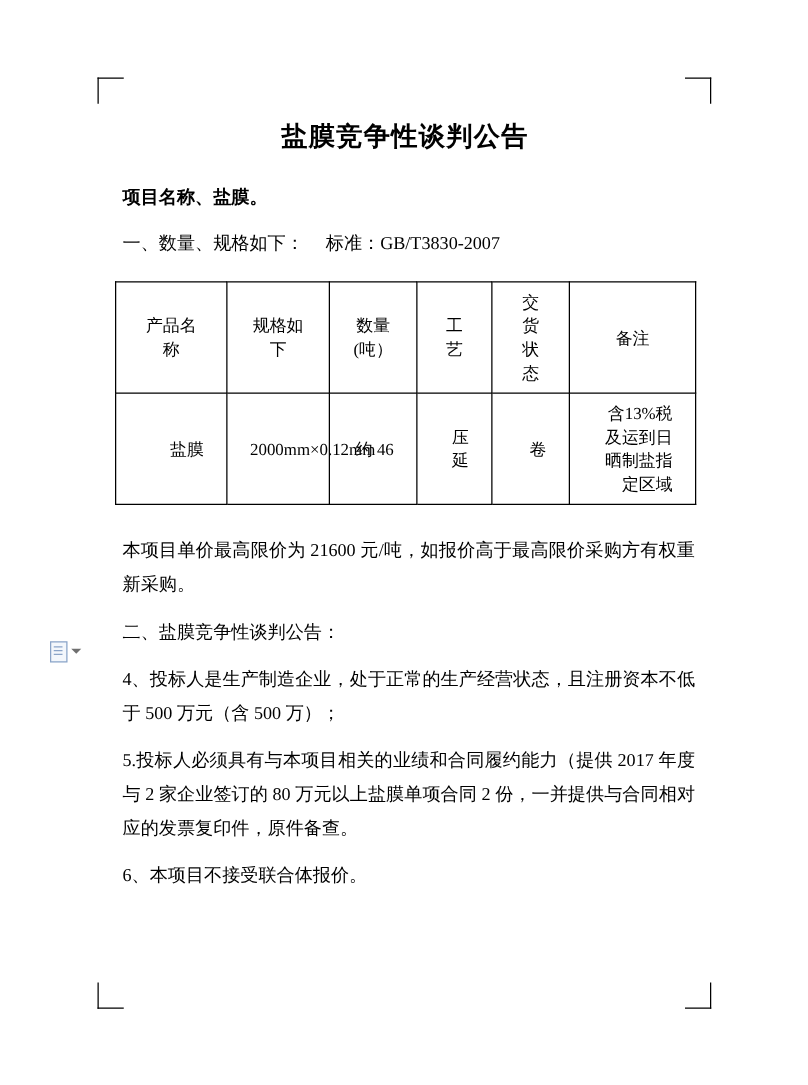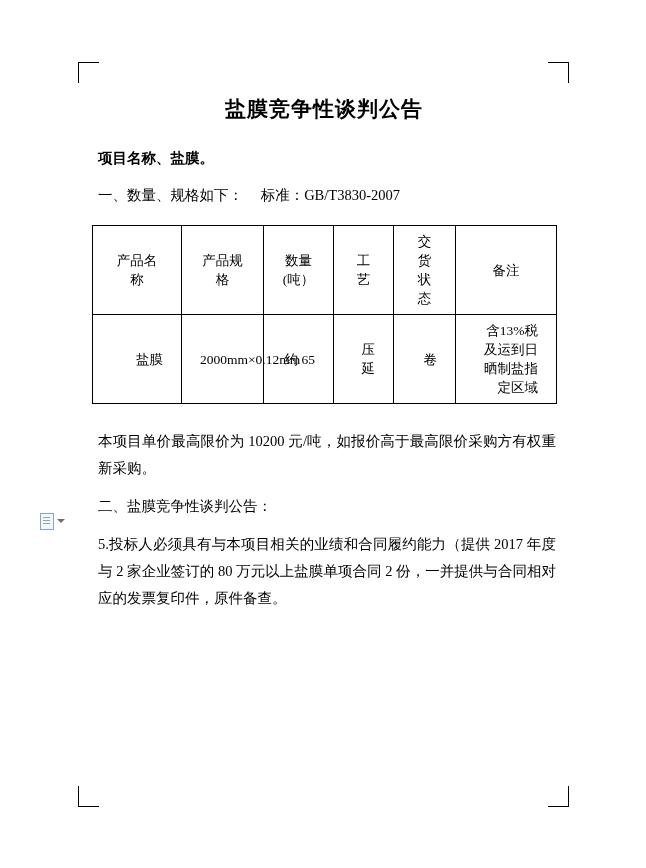--- a/index.html
+++ b/index.html
@@ -172,37 +172,39 @@
         <col class="col1">
           <col class="col2">
           <col class="col3">
         <col class="col4">
           <col class="col5">
           <col class="col6">
       </colgroup>
       <tbody>
         <tr class="head">
           <td>产品名称</td>
-          <td>产品规格</td>
+          <td>规格如下</td>
           <td>数量(吨）</td>
           <td>工艺</td>
           <td>交货状态</td>
           <td>备注</td>
         </tr>
         <tr class="row">
           <td>盐膜</td>
           <td>2000mm×0.12mm</td>
-          <td>约 65</td>
+          <td>约 46</td>
           <td>压延</td>
           <td>卷</td>
           <td>含13%税及运到日晒制盐指定区域</td>
         </tr>
       </tbody>
     </table>
 
     <div class="body-block">
-      <p>本项目单价最高限价为 10200 元/吨，如报价高于最高限价采购方有权重新采购。</p>
+      <p>本项目单价最高限价为 21600 元/吨，如报价高于最高限价采购方有权重新采购。</p>
       <p>二、盐膜竞争性谈判公告：</p>
+      <p>4、投标人是生产制造企业，处于正常的生产经营状态，且注册资本不低于 500 万元（含 500 万）；</p>
       <p>5.投标人必须具有与本项目相关的业绩和合同履约能力（提供 2017 年度与 2 家企业签订的 80 万元以上盐膜单项合同 2 份，一并提供与合同相对应的发票复印件，原件备查。</p>
+      <p>6、本项目不接受联合体报价。</p>
     </div>
 
   </div>
 </div>
 
 </body></html>

